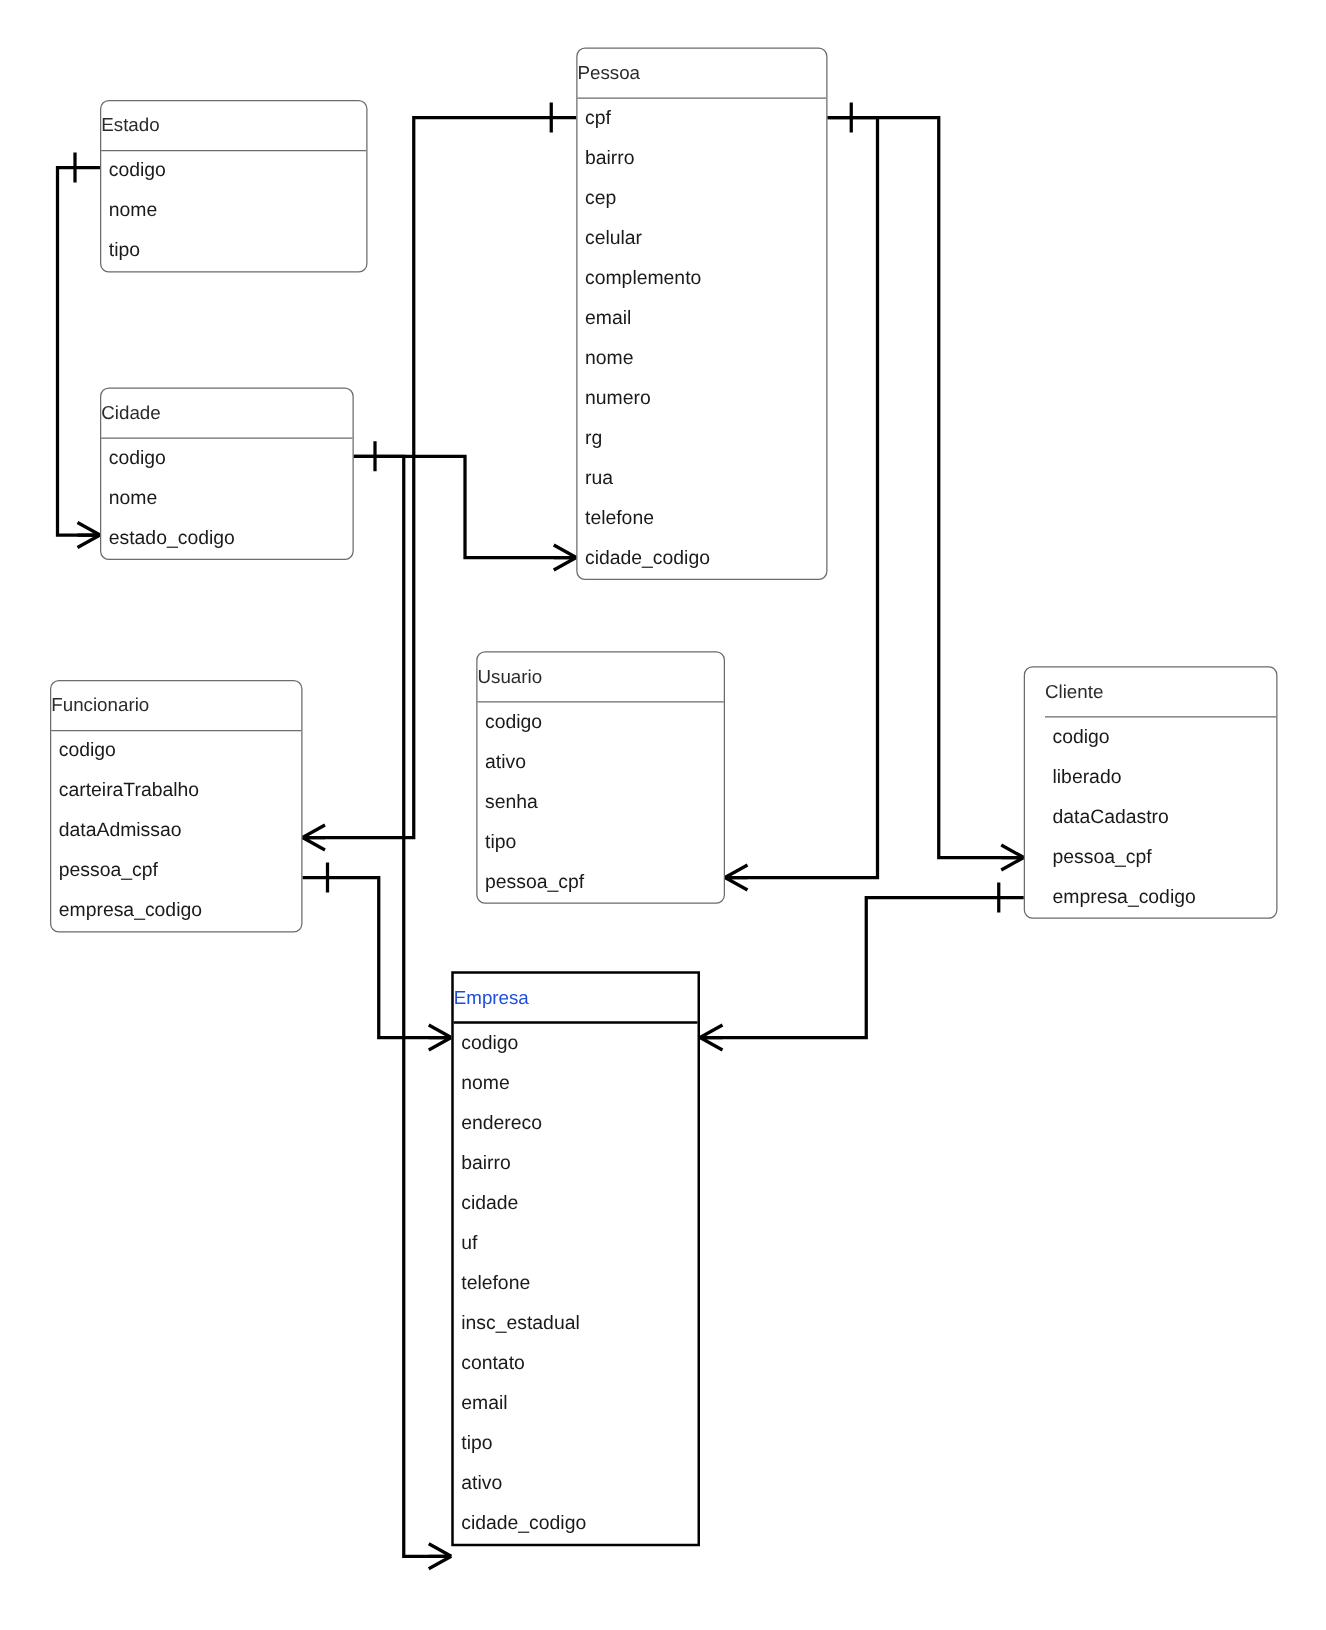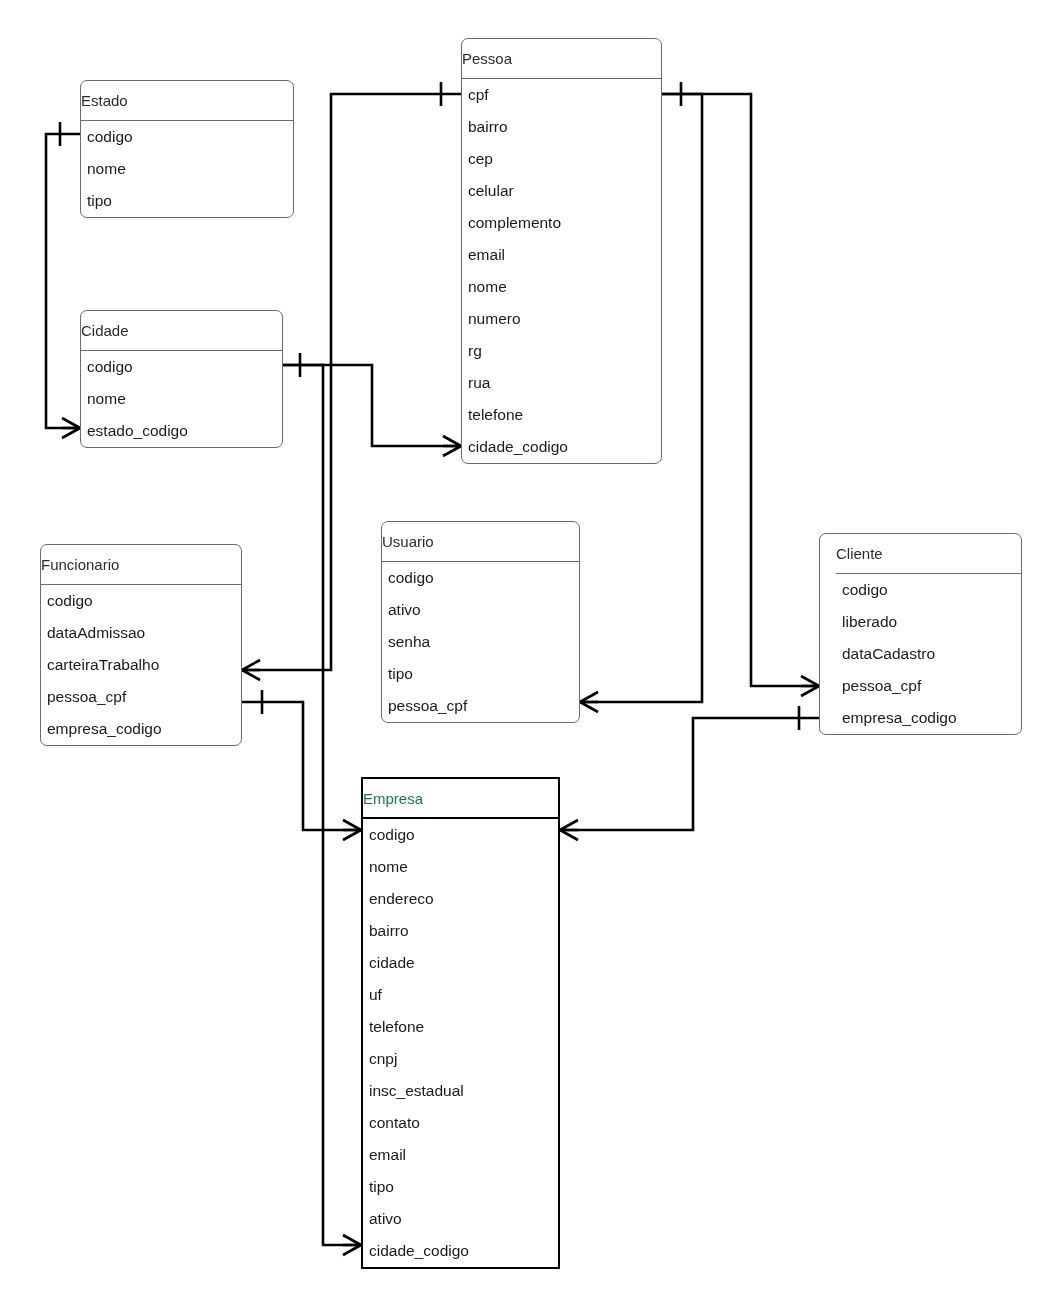--- a/index.html
+++ b/index.html
@@ -44,21 +44,21 @@
     text-align: left;
     font-size: 15px;
     color: #2b2b2b;
     border-bottom: 1.6px solid #6b6b6b;
     box-sizing: border-box;
     white-space: nowrap;
     overflow: hidden;
   }
   .entity.sharp .ent-title {
     border-bottom: 2px solid #000000;
-    color: #15803d;
+    color: #1d4ed8;
   }
   .ent-attrs {
     padding: 0;
     margin: 0;
     list-style: none;
   }
   .ent-attrs li {
     height: 32px;
     line-height: 32px;
     padding-left: 6px;
@@ -156,22 +156,22 @@
           <li>rg</li>
           <li>rua</li>
           <li>telefone</li>
           <li>cidade_codigo</li>
         </ul>
       </div>
       <div class="entity" style="left: 40px; top: 544px; width: 202px;">
         <div class="ent-title">Funcionario</div>
         <ul class="ent-attrs">
           <li>codigo</li>
+          <li>carteiraTrabalho</li>
           <li>dataAdmissao</li>
-          <li>carteiraTrabalho</li>
           <li>pessoa_cpf</li>
           <li>empresa_codigo</li>
         </ul>
       </div>
       <div class="entity" style="left: 381px; top: 521px; width: 199px;">
         <div class="ent-title">Usuario</div>
         <ul class="ent-attrs">
           <li>codigo</li>
           <li>ativo</li>
           <li>senha</li>
@@ -192,21 +192,20 @@
       <div class="entity sharp" style="left: 361px; top: 777px; width: 199px;">
         <div class="ent-title">Empresa</div>
         <ul class="ent-attrs">
           <li>codigo</li>
           <li>nome</li>
           <li>endereco</li>
           <li>bairro</li>
           <li>cidade</li>
           <li>uf</li>
           <li>telefone</li>
-          <li>cnpj</li>
           <li>insc_estadual</li>
           <li>contato</li>
           <li>email</li>
           <li>tipo</li>
           <li>ativo</li>
           <li>cidade_codigo</li>
         </ul>
       </div>
     </div>
 

